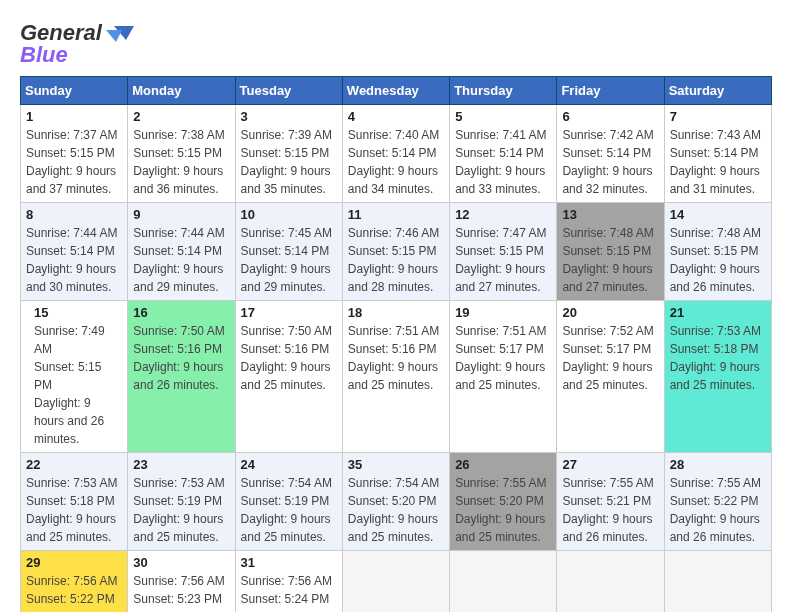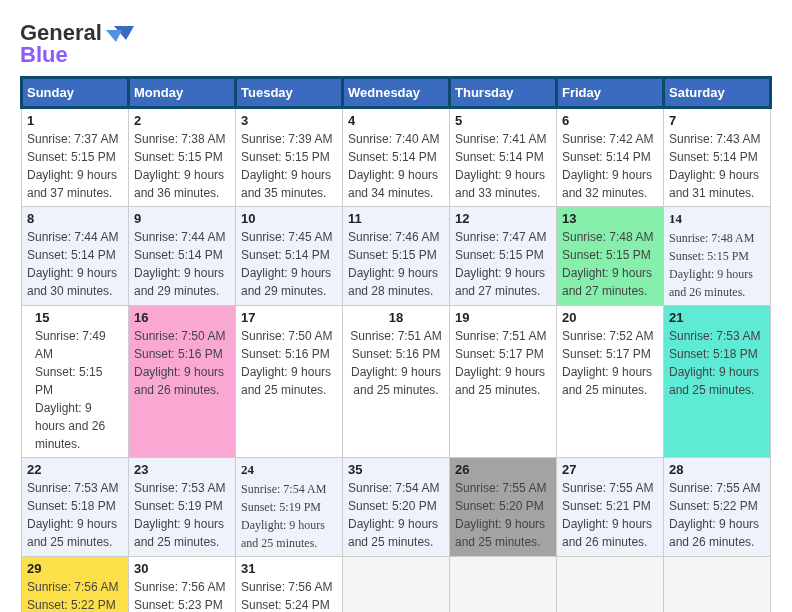--- a/index.html
+++ b/index.html
@@ -8,20 +8,21 @@
       background: #fff;
       width: 792px;
       min-height: 612px;
       padding: 20px;
     }
     .header-area {
       display: flex;
       justify-content: space-between;
       align-items: flex-start;
       margin-bottom: 8px;
+      font-style: italic;
     }
     .logo {
       display: flex;
       flex-direction: column;
       align-items: flex-start;
     }
     .logo-row {
       display: flex;
       align-items: center;
       gap: 4px;
@@ -45,21 +46,21 @@
       border-collapse: collapse;
       table-layout: fixed;
     }
     th {
       background-color: #3a6bbf;
       color: #fff;
       font-size: 13px;
       font-weight: bold;
       padding: 6px 4px;
       text-align: left;
-      border: 3px solid #0c4a6e;
+      border: 1px solid #0c4a6e;
     }
     td {
       border: 1px solid #ccc;
       vertical-align: top;
       padding: 4px 5px;
       font-size: 10.5px;
       color: #333;
       height: 80px;
       background: #fff;
     }
@@ -162,43 +163,43 @@
           <div class="day-detail">Sunrise: 7:45 AM<br>Sunset: 5:14 PM<br>Daylight: 9 hours and 29 minutes.</div>
         </td>
         <td style="background: rgb(238, 242, 250);">
           <span class="day-num">11</span>
           <div class="day-detail">Sunrise: 7:46 AM<br>Sunset: 5:15 PM<br>Daylight: 9 hours and 28 minutes.</div>
         </td>
         <td style="background: rgb(238, 242, 250);">
           <span class="day-num">12</span>
           <div class="day-detail">Sunrise: 7:47 AM<br>Sunset: 5:15 PM<br>Daylight: 9 hours and 27 minutes.</div>
         </td>
-        <td style="background: #86efac;">
+        <td style="background: #a3a3a3;">
           <span class="day-num">13</span>
           <div class="day-detail">Sunrise: 7:48 AM<br>Sunset: 5:15 PM<br>Daylight: 9 hours and 27 minutes.</div>
         </td>
-        <td style="background: rgb(238, 242, 250); font-family: Liberation Serif, serif;">
+        <td style="background: rgb(238, 242, 250);">
           <span class="day-num">14</span>
           <div class="day-detail">Sunrise: 7:48 AM<br>Sunset: 5:15 PM<br>Daylight: 9 hours and 26 minutes.</div>
         </td>
       </tr>
       <tr>
         <td style="background: rgb(255, 255, 255); padding-left: 13px;">
           <span class="day-num">15</span>
           <div class="day-detail">Sunrise: 7:49 AM<br>Sunset: 5:15 PM<br>Daylight: 9 hours and 26 minutes.</div>
         </td>
-        <td style="background: #f9a8d4;">
+        <td style="background: #86efac;">
           <span class="day-num">16</span>
           <div class="day-detail">Sunrise: 7:50 AM<br>Sunset: 5:16 PM<br>Daylight: 9 hours and 26 minutes.</div>
         </td>
         <td style="background: rgb(255, 255, 255);">
           <span class="day-num">17</span>
           <div class="day-detail">Sunrise: 7:50 AM<br>Sunset: 5:16 PM<br>Daylight: 9 hours and 25 minutes.</div>
         </td>
-        <td style="background: rgb(255, 255, 255); text-align: center;">
+        <td style="background: rgb(255, 255, 255);">
           <span class="day-num">18</span>
           <div class="day-detail">Sunrise: 7:51 AM<br>Sunset: 5:16 PM<br>Daylight: 9 hours and 25 minutes.</div>
         </td>
         <td style="background: rgb(255, 255, 255);">
           <span class="day-num">19</span>
           <div class="day-detail">Sunrise: 7:51 AM<br>Sunset: 5:17 PM<br>Daylight: 9 hours and 25 minutes.</div>
         </td>
         <td style="background: rgb(255, 255, 255);">
           <span class="day-num">20</span>
           <div class="day-detail">Sunrise: 7:52 AM<br>Sunset: 5:17 PM<br>Daylight: 9 hours and 25 minutes.</div>
@@ -210,21 +211,21 @@
       </tr>
       <tr>
         <td style="background: rgb(238, 242, 250);">
           <span class="day-num">22</span>
           <div class="day-detail">Sunrise: 7:53 AM<br>Sunset: 5:18 PM<br>Daylight: 9 hours and 25 minutes.</div>
         </td>
         <td style="background: rgb(238, 242, 250);">
           <span class="day-num">23</span>
           <div class="day-detail">Sunrise: 7:53 AM<br>Sunset: 5:19 PM<br>Daylight: 9 hours and 25 minutes.</div>
         </td>
-        <td style="background: rgb(238, 242, 250); font-family: Liberation Serif, serif;">
+        <td style="background: rgb(238, 242, 250);">
           <span class="day-num">24</span>
           <div class="day-detail">Sunrise: 7:54 AM<br>Sunset: 5:19 PM<br>Daylight: 9 hours and 25 minutes.</div>
         </td>
         <td style="background: rgb(238, 242, 250);">
           <span class="day-num">35</span>
           <div class="day-detail">Sunrise: 7:54 AM<br>Sunset: 5:20 PM<br>Daylight: 9 hours and 25 minutes.</div>
         </td>
         <td style="background: #a3a3a3;">
           <span class="day-num">26</span>
           <div class="day-detail">Sunrise: 7:55 AM<br>Sunset: 5:20 PM<br>Daylight: 9 hours and 25 minutes.</div>

